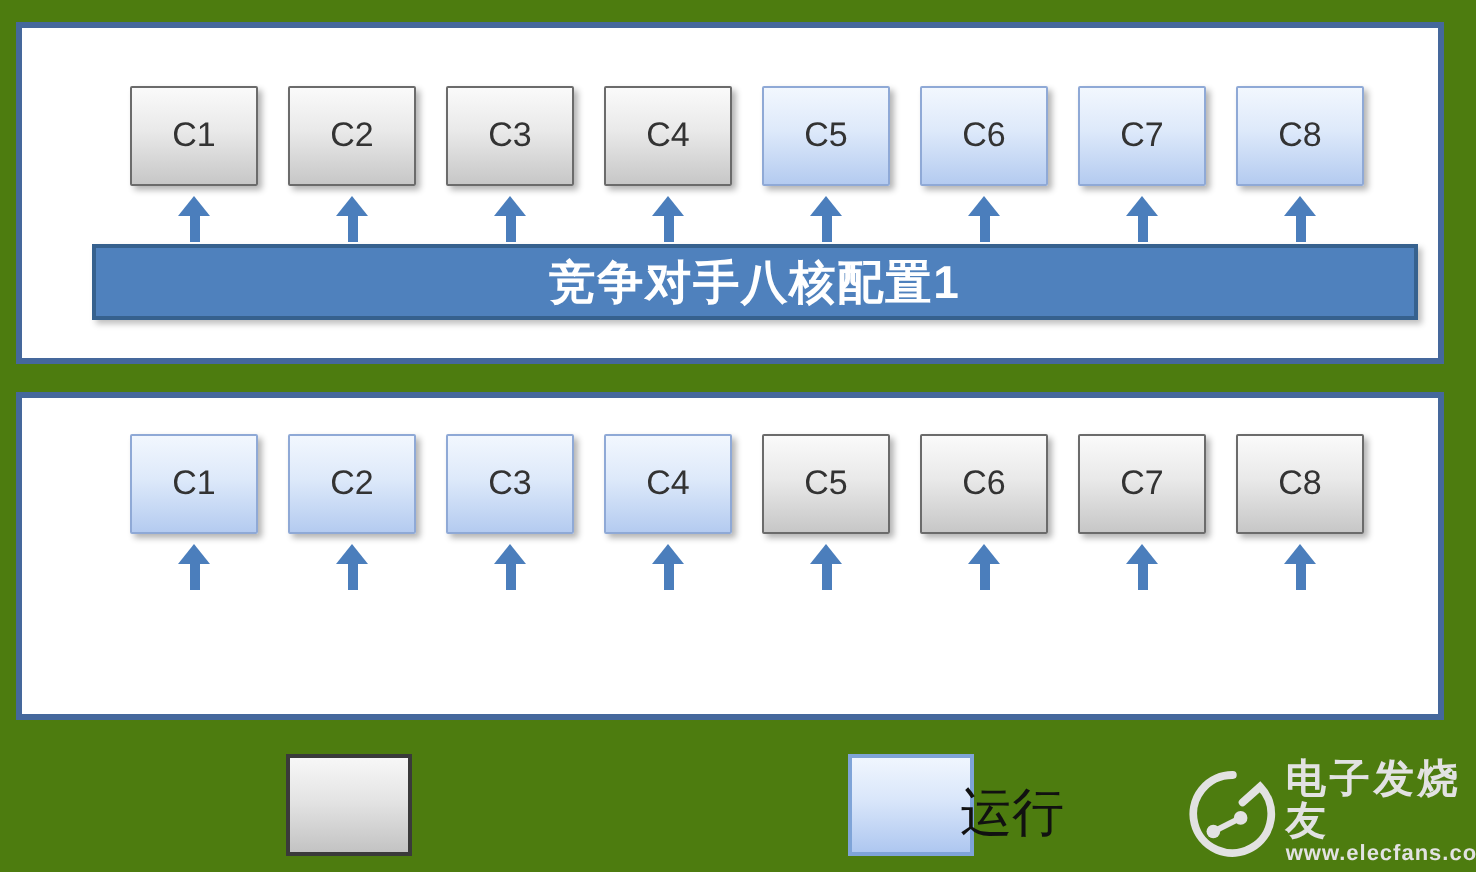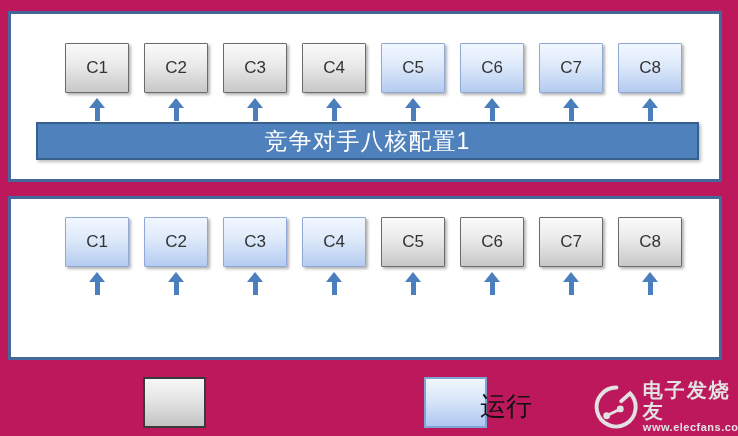--- a/index.html
+++ b/index.html
@@ -4,21 +4,21 @@
 <style>
   * { margin: 0; padding: 0; }
   body {
     background: #ffffff;
     font-family: "Liberation Sans", "DejaVu Sans", sans-serif;
   }
   .canvas {
     position: relative;
     width: 738px;
     height: 436px;
-    background: #be185d;
+    background: #4d7c0f;
     overflow: hidden;
   }
 
   
   .panel {
     position: absolute;
     left: 8px;
     width: 714px;
     box-sizing: border-box;
     border: 3px solid #45689C;
@@ -93,21 +93,21 @@
     background: #4F81BD;
     border: 2px solid #36618E;
     display: flex;
     align-items: center;
     justify-content: center;
     color: #ffffff;
     font-size: 23px;
     letter-spacing: 1px;
     box-shadow: 2px 2px 3px rgba(0,0,0,0.25);
   }
-  .panel-1 .bus-bar { left: 25px; top: 108px; width: 663px; }
+  .panel-1 .bus-bar { left: 35px; top: 108px; width: 663px; font-weight: bold; }
   .panel-2 .bus-bar { left: 37px; top: 96px;  width: 661px; }
 
   
   .legend-swatch {
     position: absolute;
     box-sizing: border-box;
     width: 63px;
     height: 51px;
     top: 377px;
   }

